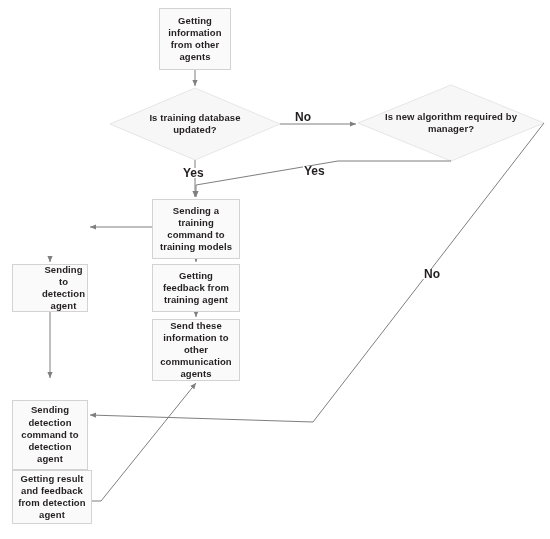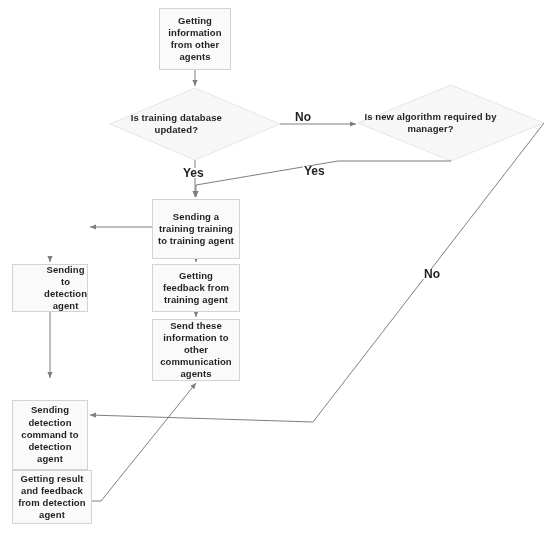--- a/index.html
+++ b/index.html
@@ -24,20 +24,21 @@
     top: 0;
     width: 550px;
     height: 539px;
     pointer-events: none;
   }
   .node {
     position: absolute;
     box-sizing: border-box;
     display: flex;
     align-items: center;
+    justify-content: center;
     text-align: center;
     color: #231f20;
     font-weight: bold;
     font-size: 9.5px;
     line-height: 12.2px;
     letter-spacing: 0.1px;
   }
   .node.process {
     background: #fafafa;
     border: 1px solid #d3d3d3;
@@ -126,21 +127,21 @@
 
   <div class="node decision" style="left:110px; top:88px; width:170px; height:72px;">
     <div class="inner">Is training database updated?</div>
   </div>
 
   <div class="node decision" style="left:358px; top:85px; width:186px; height:76px;">
     <div class="inner">Is new algorithm required by manager?</div>
   </div>
 
   <div class="node process" style="left:152px; top:199px; width:88px; height:60px;">
-    <div class="inner">Sending a training training to training agent</div>
+    <div class="inner">Sending a training command to training models</div>
   </div>
 
   <div class="node process" style="left:152px; top:264px; width:88px; height:48px;">
     <div class="inner">Getting feedback from training agent</div>
   </div>
 
   <div class="node process" style="left:152px; top:319px; width:88px; height:62px;">
     <div class="inner">Send these information to other communication agents</div>
   </div>
 

